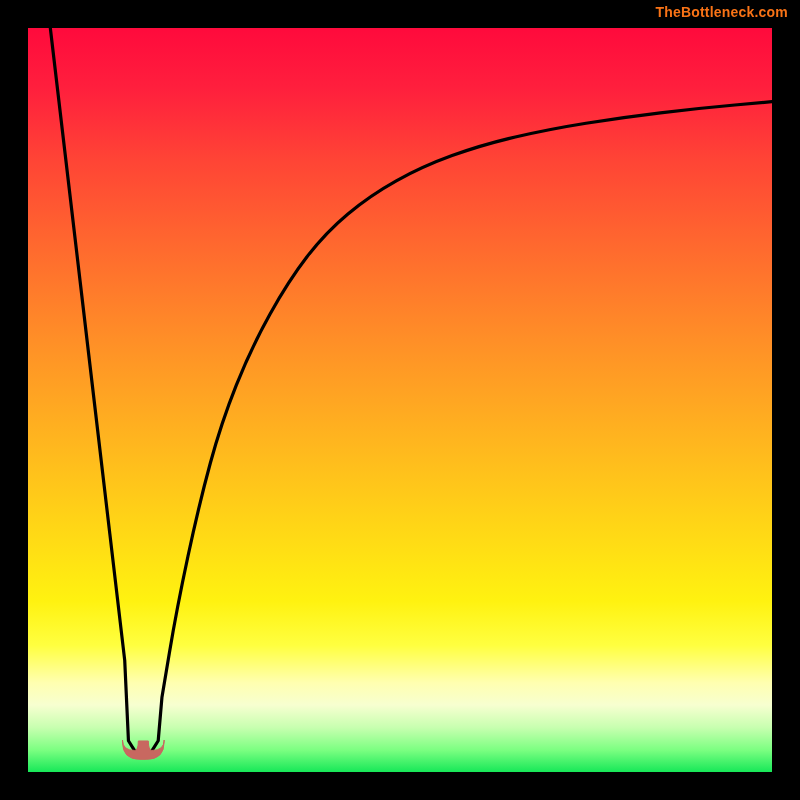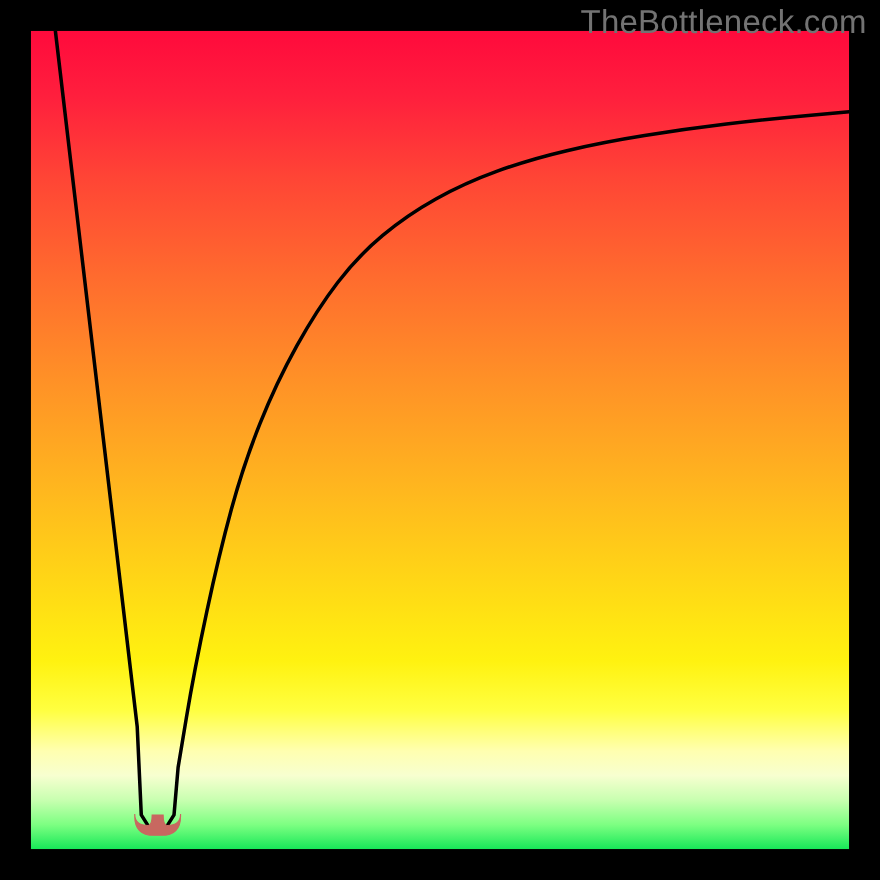--- a/index.html
+++ b/index.html
@@ -48,23 +48,23 @@
   }
   svg.curve {
     position: absolute;
     left: 0; top: 0;
     width: 744px; height: 744px;
   }
   .watermark {
     position: absolute;
     top: 4px;
     right: 12px;
-    color: #737373;
-    font-size: 30px;
-    font-weight: 400;
+    color: #f97316;
+    font-size: 14px;
+    font-weight: 700;
     letter-spacing: 0.2px;
     user-select: none;
   }
 </style>
 </head>
 <body>
 
 <div class="frame">
   <div class="plot-area">
     <div class="gradient"></div>

